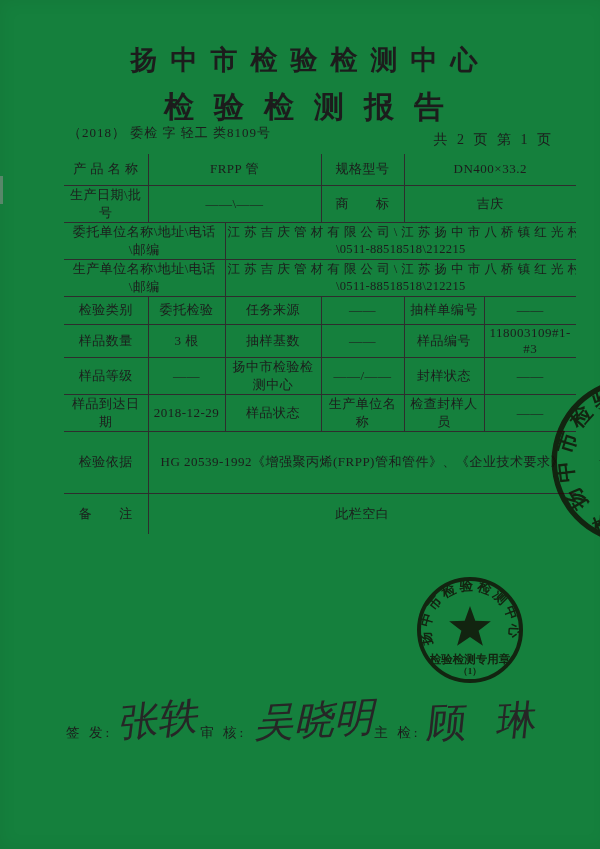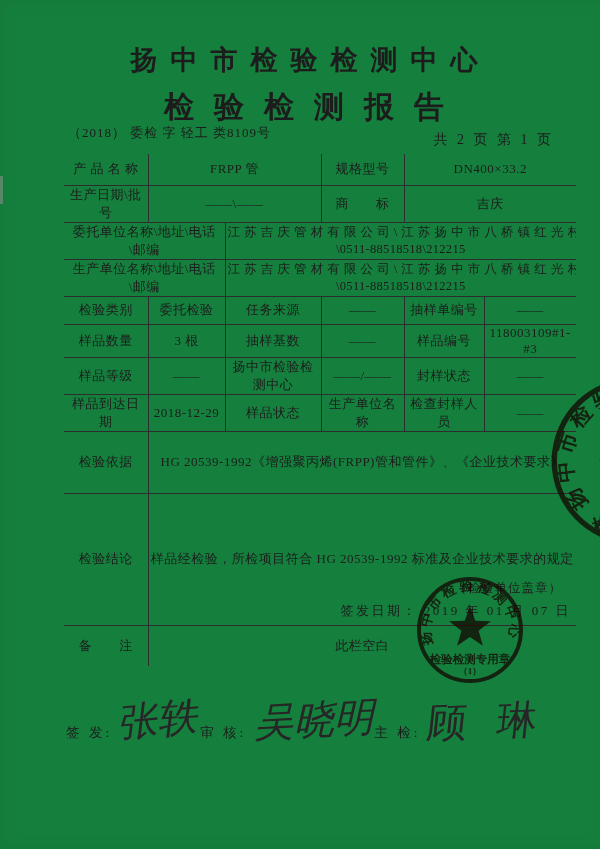--- a/index.html
+++ b/index.html
@@ -125,28 +125,20 @@
       <td class="fs12">2018-12-29</td>
       <td class="lab">样品状态</td>
       <td class="fs12">生产单位名称</td>
       <td class="fs12">检查封样人员</td>
       <td>——</td>
     </tr>
     <tr class="h62">
       <td class="lab">检验依据</td>
       <td colspan="5" class="leftcell">HG 20539-1992《增强聚丙烯(FRPP)管和管件》、《企业技术要求》</td>
     </tr>
-    <tr class="h132">
-      <td class="lab">检验结论</td>
-      <td colspan="5" class="conc">
-        <div>样品经检验，所检项目符合 HG 20539-1992 标准及企业技术要求的规定</div>
-        <div class="sealnote">（检验单位盖章）</div>
-        <div class="issuedate">签发日期： 2019 年 01 月 07 日</div>
-      </td>
-    </tr>
     <tr class="h42">
       <td class="lab">备　　注</td>
       <td colspan="5" class="leftcell">此栏空白</td>
     </tr>
   </tbody>
     </table>
 
   <div class="signrow">
     <span class="slabel">签 发:</span>
     <span class="sig">张轶</span>

